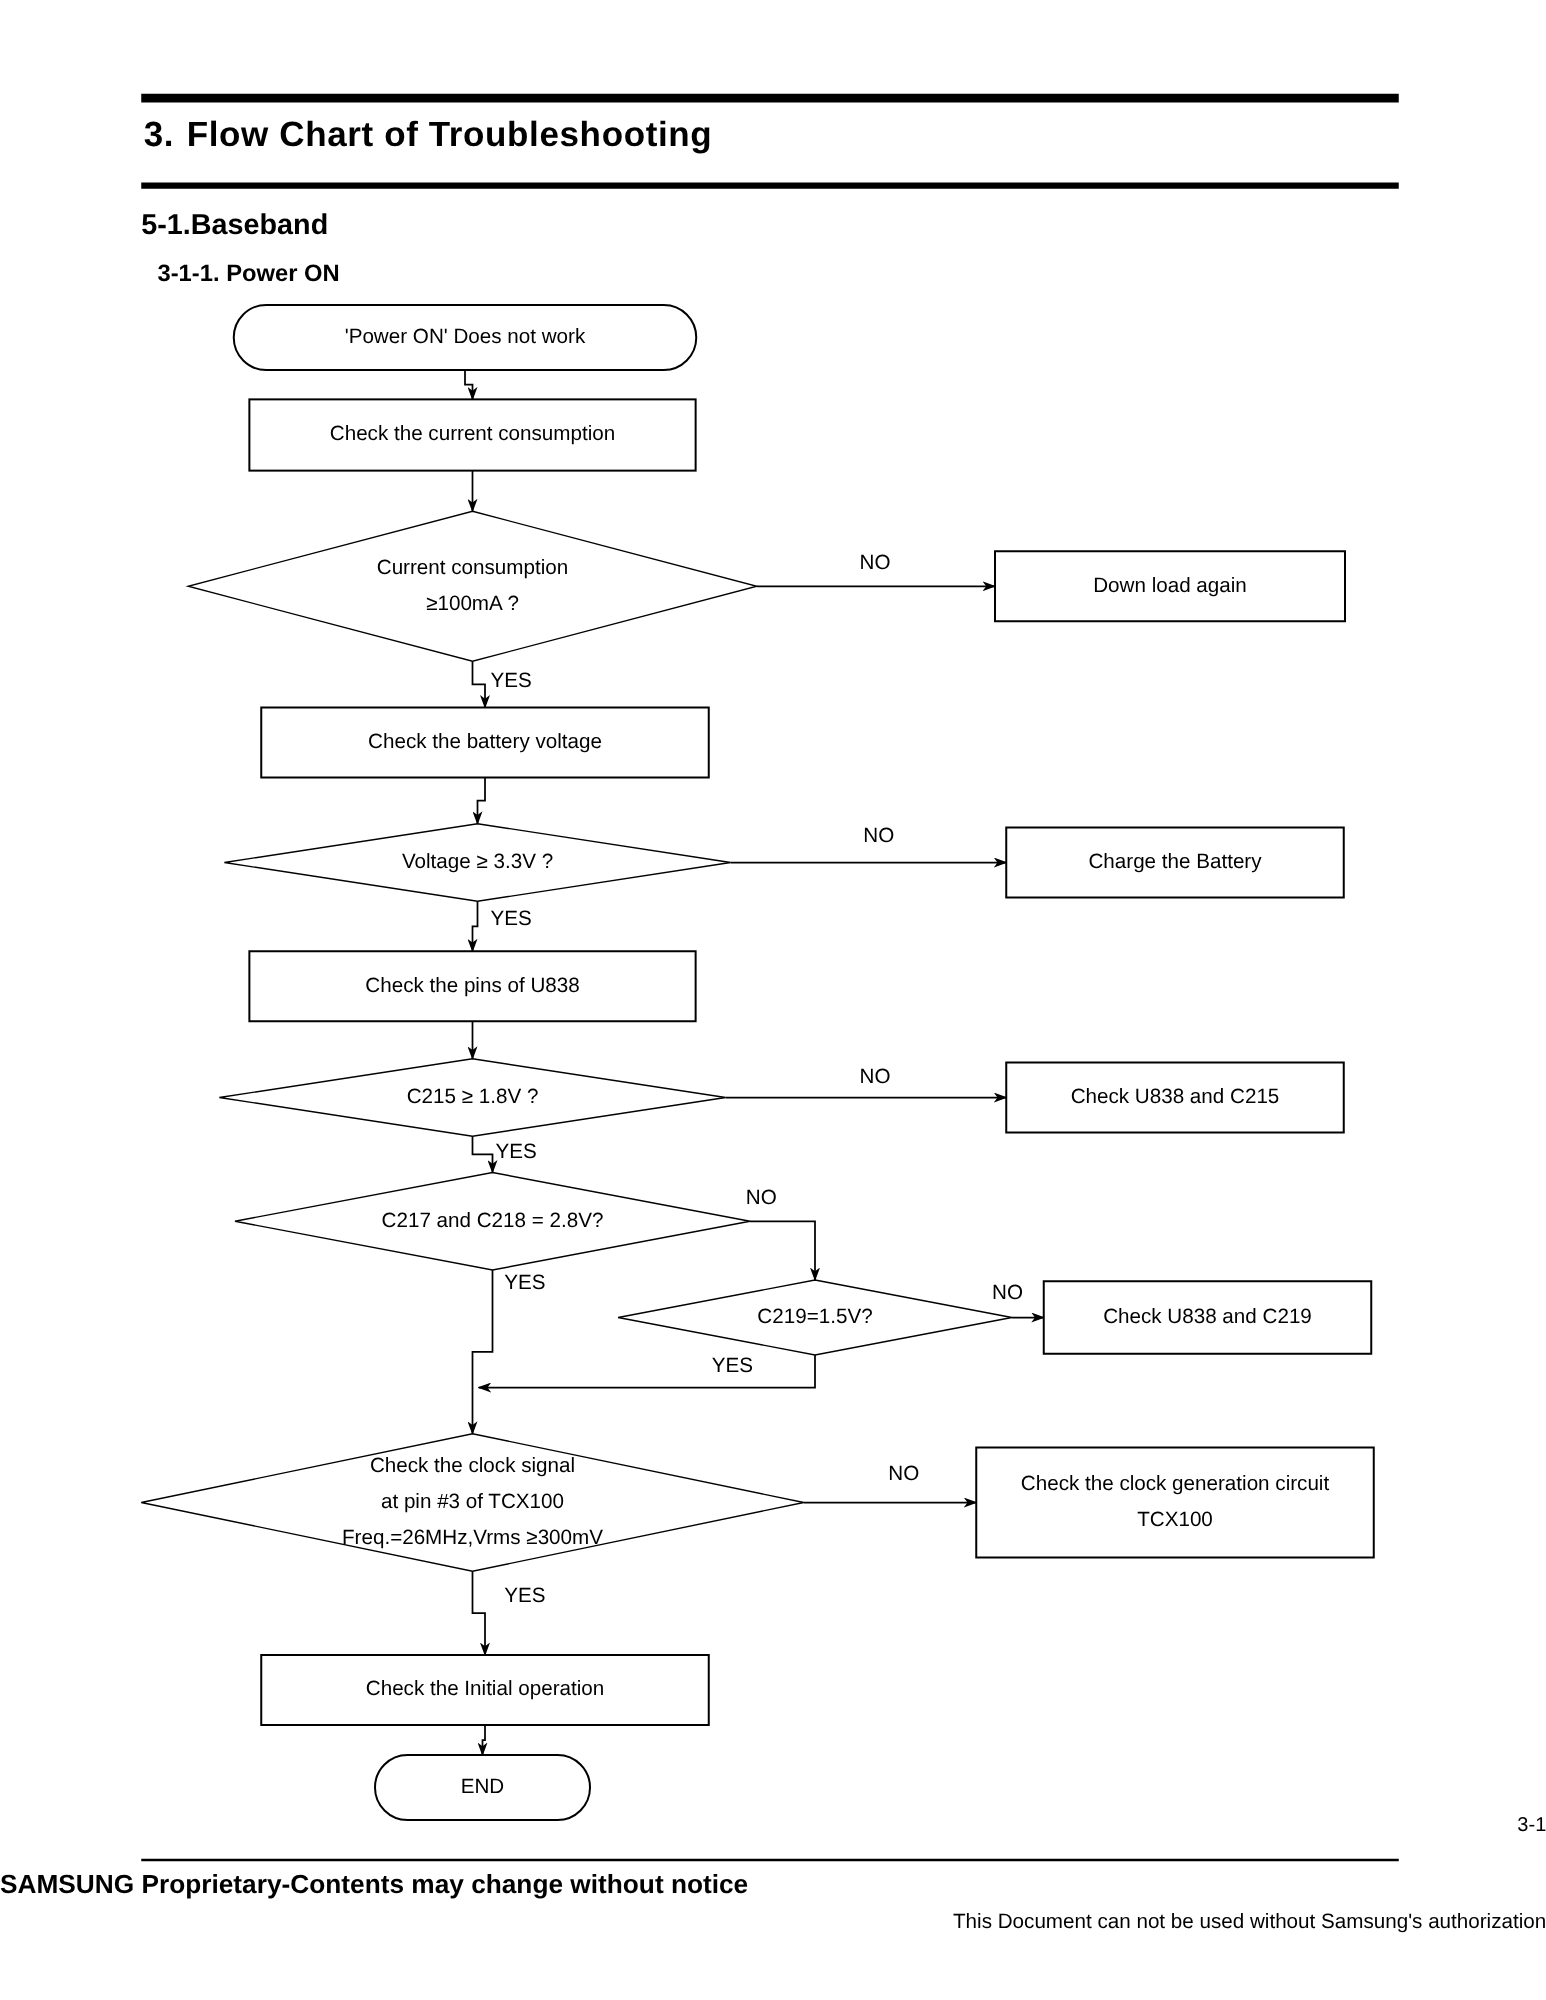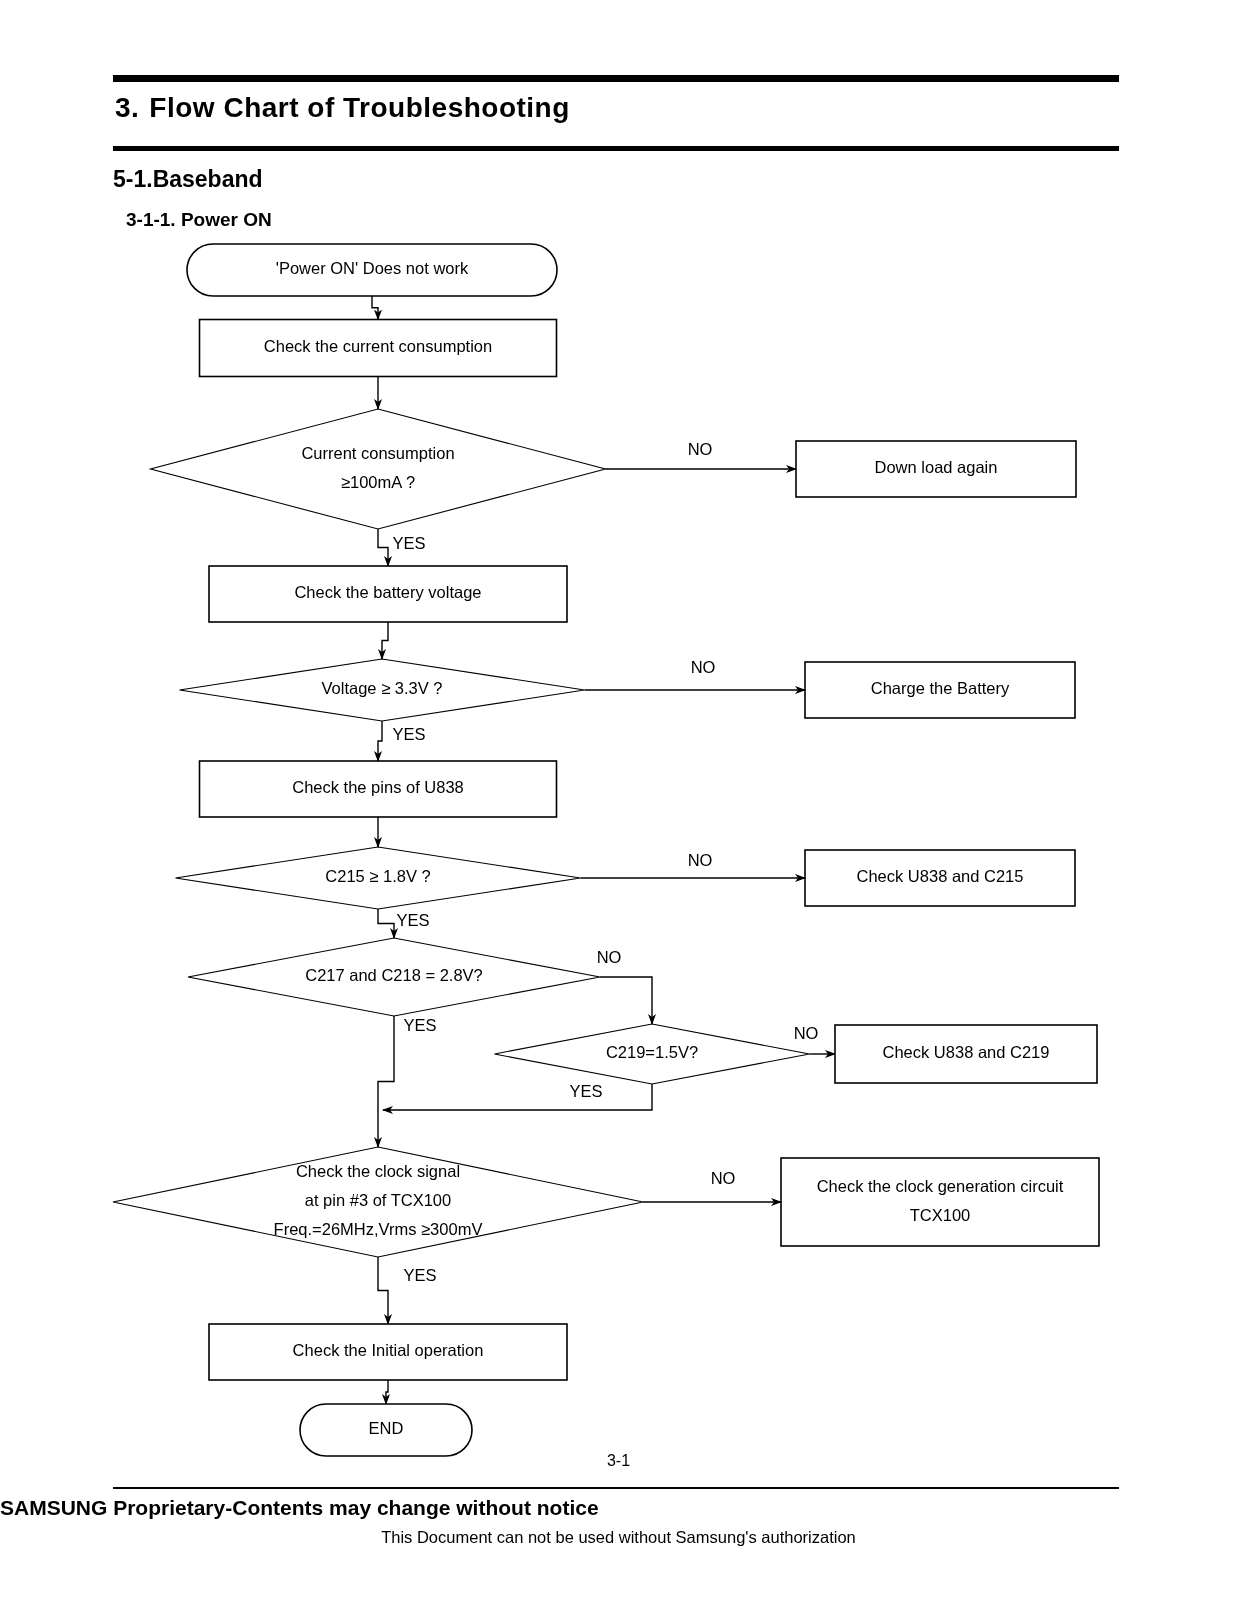--- a/index.html
+++ b/index.html
@@ -98,21 +98,21 @@
     text-anchor: middle;
     dominant-baseline: middle;
   }
 
   
   .page-num {
     position: absolute;
     left: 0;
     top: 1452px;
     width: 1237px;
-    text-align: center;
+    text-align: right;
     font-size: 16px;
   }
   .rule-foot {
     position: absolute;
     left: 113px;
     top: 1487px;
     width: 1006px;
     height: 2px;
     background: #000;
   }
@@ -123,21 +123,21 @@
     width: 1237px;
     text-align: left;
     font-size: 21px;
     font-weight: bold;
   }
   .footer-line2 {
     position: absolute;
     left: 0;
     top: 1528px;
     width: 1237px;
-    text-align: center;
+    text-align: right;
     font-size: 16.5px;
   }
 </style>
 </head>
 <body>
 
 <div class="page">
 
   <div class="rule-thick" id="rule-top"></div>
 

